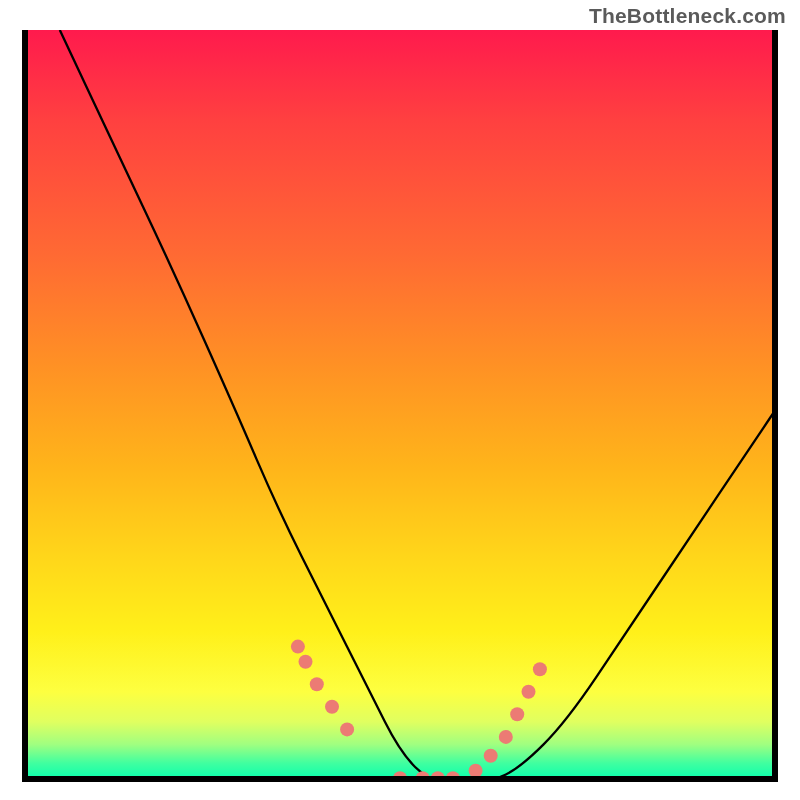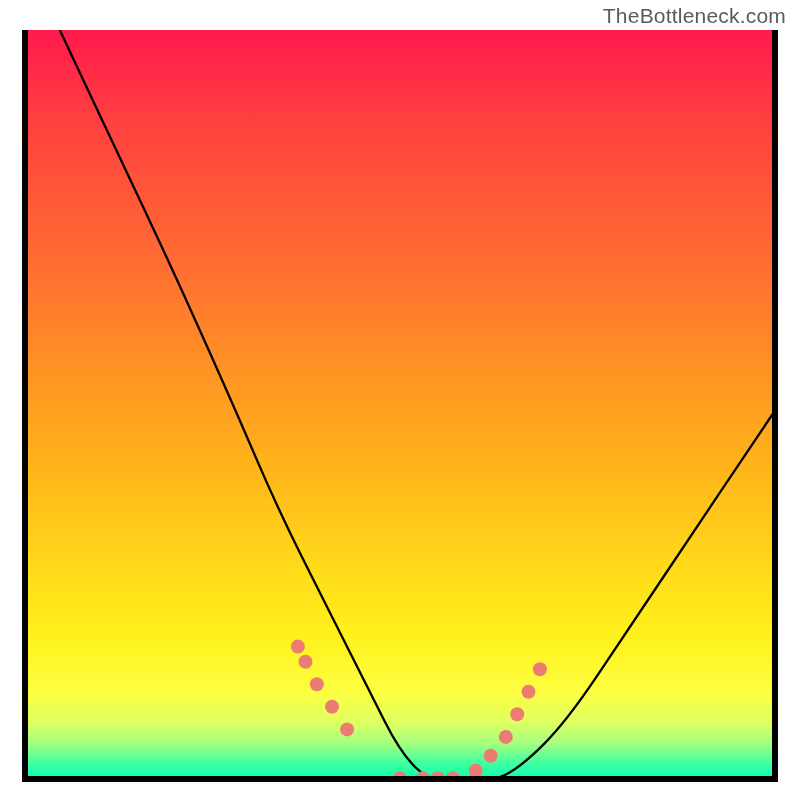--- a/index.html
+++ b/index.html
@@ -14,21 +14,21 @@
   .container {
     position: relative;
     width: 800px;
     height: 800px;
   }
   .watermark {
     position: absolute;
     top: 4px;
     right: 14px;
     font-size: 21px;
-    font-weight: normal;
+    font-weight: bold;
     color: #5a5a5a;
     z-index: 10;
     letter-spacing: 0.2px;
   }
   .plot {
     position: absolute;
     left: 22px;
     top: 30px;
     width: 756px;
     height: 752px;

